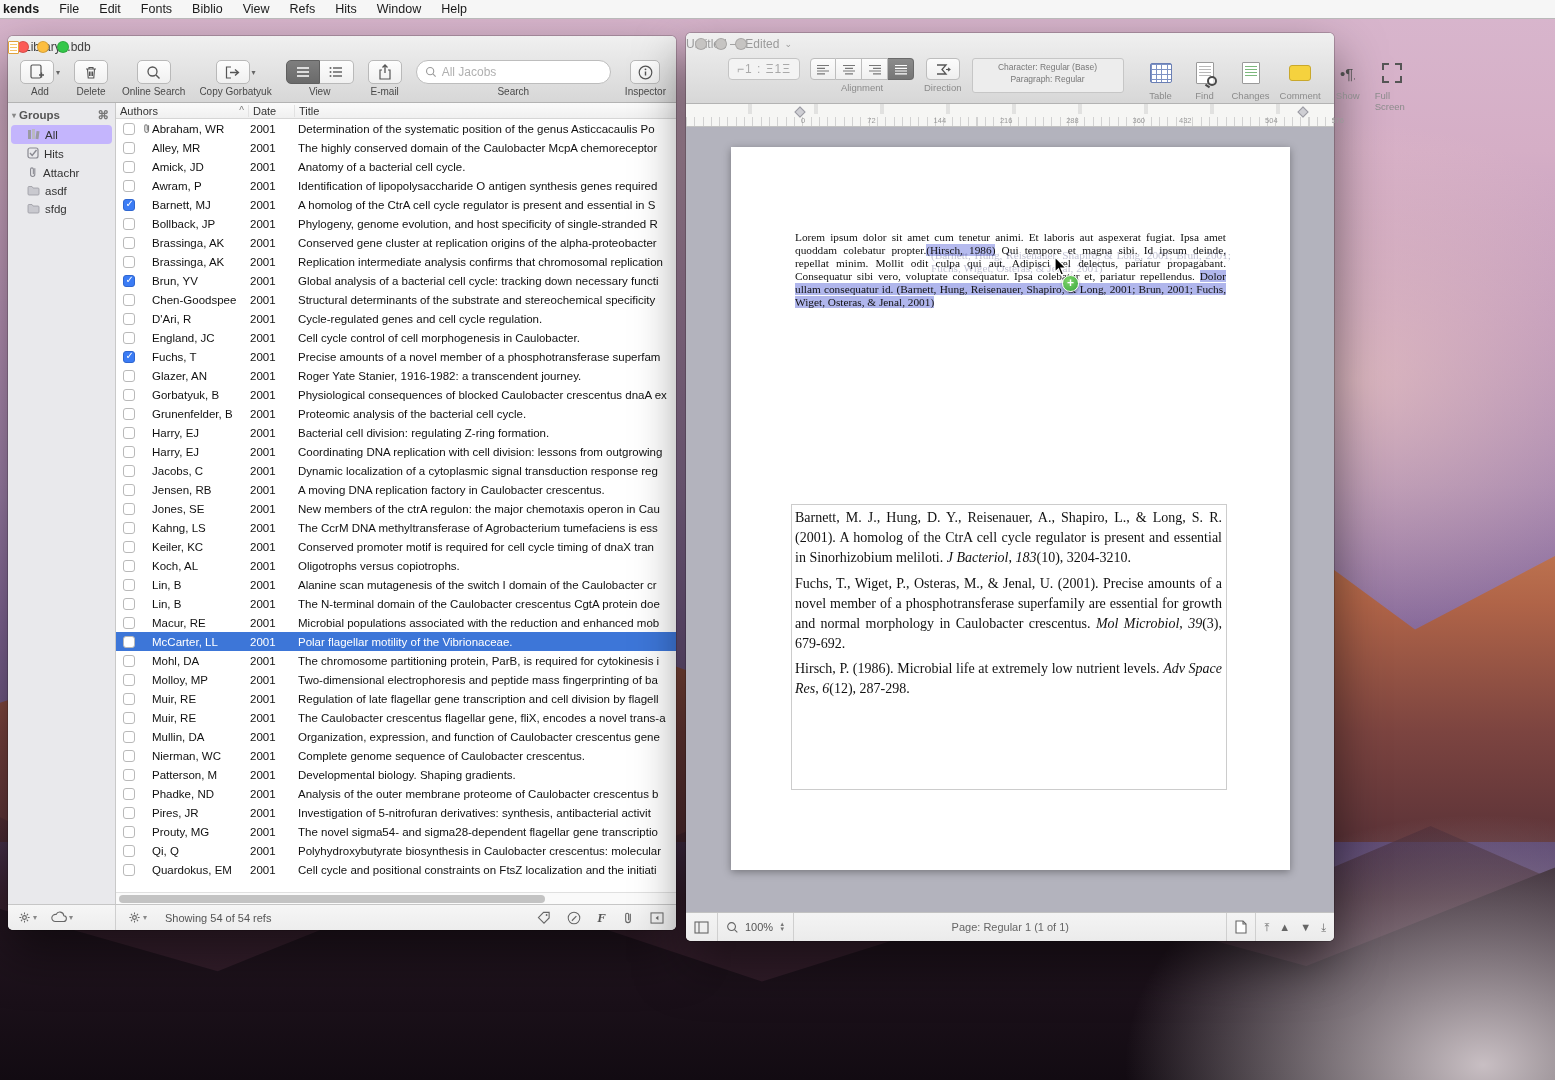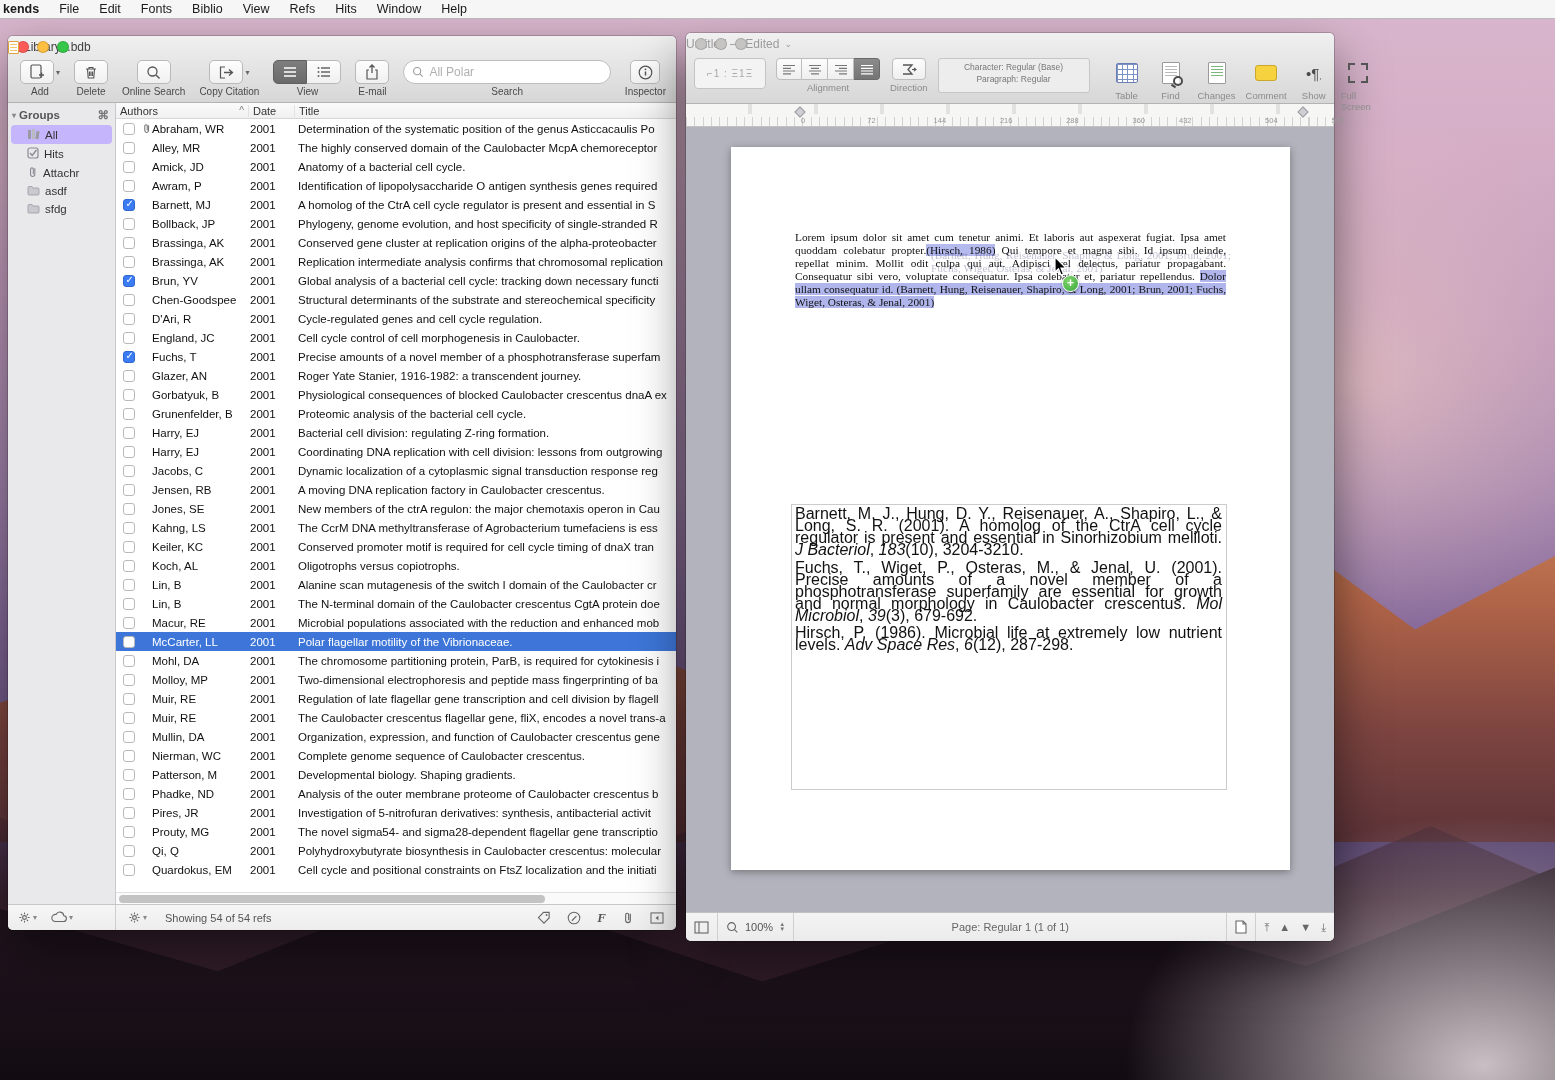--- a/index.html
+++ b/index.html
@@ -106,22 +106,22 @@
   .lib-status .main { flex:1; display:flex; align-items:center; gap:18px; padding:0 12px; }
   .lib-status .showing { color:#555; }
   .lib-status .right { margin-left:auto; display:flex; align-items:center; gap:16px; }
   .ficon { color:#555; font-size:13px; }
 
   
   #docwin { left:686px; top:33px; width:648px; height:908px; display:flex; flex-direction:column; }
   .doc-toolbar { height:48px; display:flex; align-items:flex-start; padding:3px 8px 0 8px; gap:10px; }
   .dtb { display:flex; flex-direction:column; align-items:center; }
   .dtb-label { font-size:9.5px; color:#8b8b8b; margin-top:2px; }
-  .ls-box { width:72px; height:31px; border:1px solid #c4c4c4; border-radius:4px; background:#f3f3f3;
-    display:flex; align-items:center; justify-content:center; font-size:10px; color:#a9a9a9; letter-spacing:1px; }
+  .ls-box { width:72px; height:22px; border:1px solid #c4c4c4; border-radius:4px; background:#f3f3f3;
+    display:flex; align-items:center; justify-content:center; font-size:12px; color:#a9a9a9; letter-spacing:1px;margin-left:34px; }
   .al-seg { display:flex; }
   .al-btn { width:26px; height:22px; border:1px solid #bdbdbd; background:linear-gradient(#fcfcfc,#efefef);
     display:flex; align-items:center; justify-content:center; border-left-width:0; }
   .al-btn:first-child { border-radius:4px 0 0 4px; border-left-width:1px; }
   .al-btn:last-child { border-radius:0 4px 4px 0; }
   .al-btn.active { background:linear-gradient(#8b8b8b,#757575); border-color:#6a6a6a; }
   .dir-btn { width:34px; height:22px; border:1px solid #bdbdbd; border-radius:4px;
     background:linear-gradient(#fcfcfc,#efefef); display:flex; align-items:center; justify-content:center;
     font-size:13px; color:#555; }
   .stylebox { width:152px; height:35px; border:1px solid #c6c6c6; border-radius:3px; background:#ededed;
@@ -164,21 +164,21 @@
   .doc-content { flex:1; background:#b3b3bd; position:relative; overflow:hidden; }
   .page { position:absolute; left:45px; top:20px; width:559px; height:723px; background:#fff;
     box-shadow:0 2px 8px rgba(0,0,0,.35); }
   .page-text { position:absolute; left:64px; top:84px; width:431px;
     font-family:"Liberation Serif",serif; font-size:11.3px; line-height:12.9px; text-align:justify; color:#111; }
   .hl-cite { background:#b5baee; }
   .hl-sel { background:#b0b6ec; }
   .ghost { position:absolute; left:200px; top:102px; width:300px; font-family:"Liberation Serif",serif;
     font-size:11.3px; line-height:12.9px; color:#1a1a5e; opacity:.28; filter:blur(.4px); text-align:justify; }
   .bib-frame { position:absolute; left:60px; top:357px; width:436px; height:286px; border:1px solid #ccc; }
-  .bib-text { padding:3px 4px 0 3px; font-family:Liberation Sans, sans-serif; font-size:16px; line-height:12px;
+  .bib-text { padding:3px 4px 0 3px; font-family:Liberation Serif, serif; font-size:14px; line-height:20px;
     text-align:justify; color:#111; }
   .bib-text p { margin-bottom:5.5px; }
   .bib-text i { font-style:italic; }
 
   .cursor-arrow { position:absolute; z-index:5; }
   .plus-badge { position:absolute; z-index:5; width:17px; height:17px; border-radius:50%;
     background:radial-gradient(circle at 35% 30%, #7fd46a, #3aa83e); border:1.5px solid #fff;
     box-shadow:0 1px 3px rgba(0,0,0,.4); display:flex; align-items:center; justify-content:center; }
   .plus-badge span { color:#fff; font-size:12px; font-weight:bold; line-height:1; margin-top:-1px; }
 
@@ -263,21 +263,21 @@
         <div class="tb-item">
           <div class="tb-btnrow">
             <div class="tb-btn">
               <svg width="17" height="15" viewBox="0 0 17 15">
                   <path d="M7 2 H2.5 v11 H7" stroke="#555" stroke-width="1.2" fill="none"></path>
                   <path d="M6 7.5 h8 M11 4.5 l3.5 3 -3.5 3" stroke="#555" stroke-width="1.3" fill="none"></path>
                 </svg>
             </div>
             <span class="tb-chev">▾</span>
           </div>
-          <span class="tb-label">Copy Citation</span>
+          <span class="tb-label">Copy Gorbatyuk</span>
         </div>
         <div class="tb-item">
           <div class="seg">
             <div class="tb-btn active">
               <svg width="14" height="12" viewBox="0 0 14 12">
                   <path d="M1 2 h12 M1 6 h12 M1 10 h12" stroke="#fff" stroke-width="1.6"></path>
                 </svg>
             </div>
             <div class="tb-btn">
               <svg width="14" height="12" viewBox="0 0 14 12">
@@ -298,21 +298,21 @@
               </svg>
           </div>
           <span class="tb-label">E-mail</span>
         </div>
         <div class="searchwrap">
           <div class="searchfield">
             <svg width="12" height="12" viewBox="0 0 14 14">
                 <circle cx="6" cy="6" r="4.2" stroke="#9a9a9a" stroke-width="1.3" fill="none"></circle>
                 <path d="M9.2 9.2 l3.2 3.2" stroke="#9a9a9a" stroke-width="1.3"></path>
               </svg>
-            <span class="ph">All Polar</span>
+            <span class="ph">All Jacobs</span>
           </div>
           <span class="tb-label">Search</span>
         </div>
         <div class="tb-item">
           <div class="tb-btn" style="width:30px">
             <svg width="15" height="15" viewBox="0 0 15 15">
                 <circle cx="7.5" cy="7.5" r="6.3" stroke="#555" stroke-width="1.2" fill="none"></circle>
                 <path d="M7.5 6.5 v4" stroke="#555" stroke-width="1.4"></path>
                 <circle cx="7.5" cy="4.3" r="0.9" fill="#555"></circle>
               </svg>

